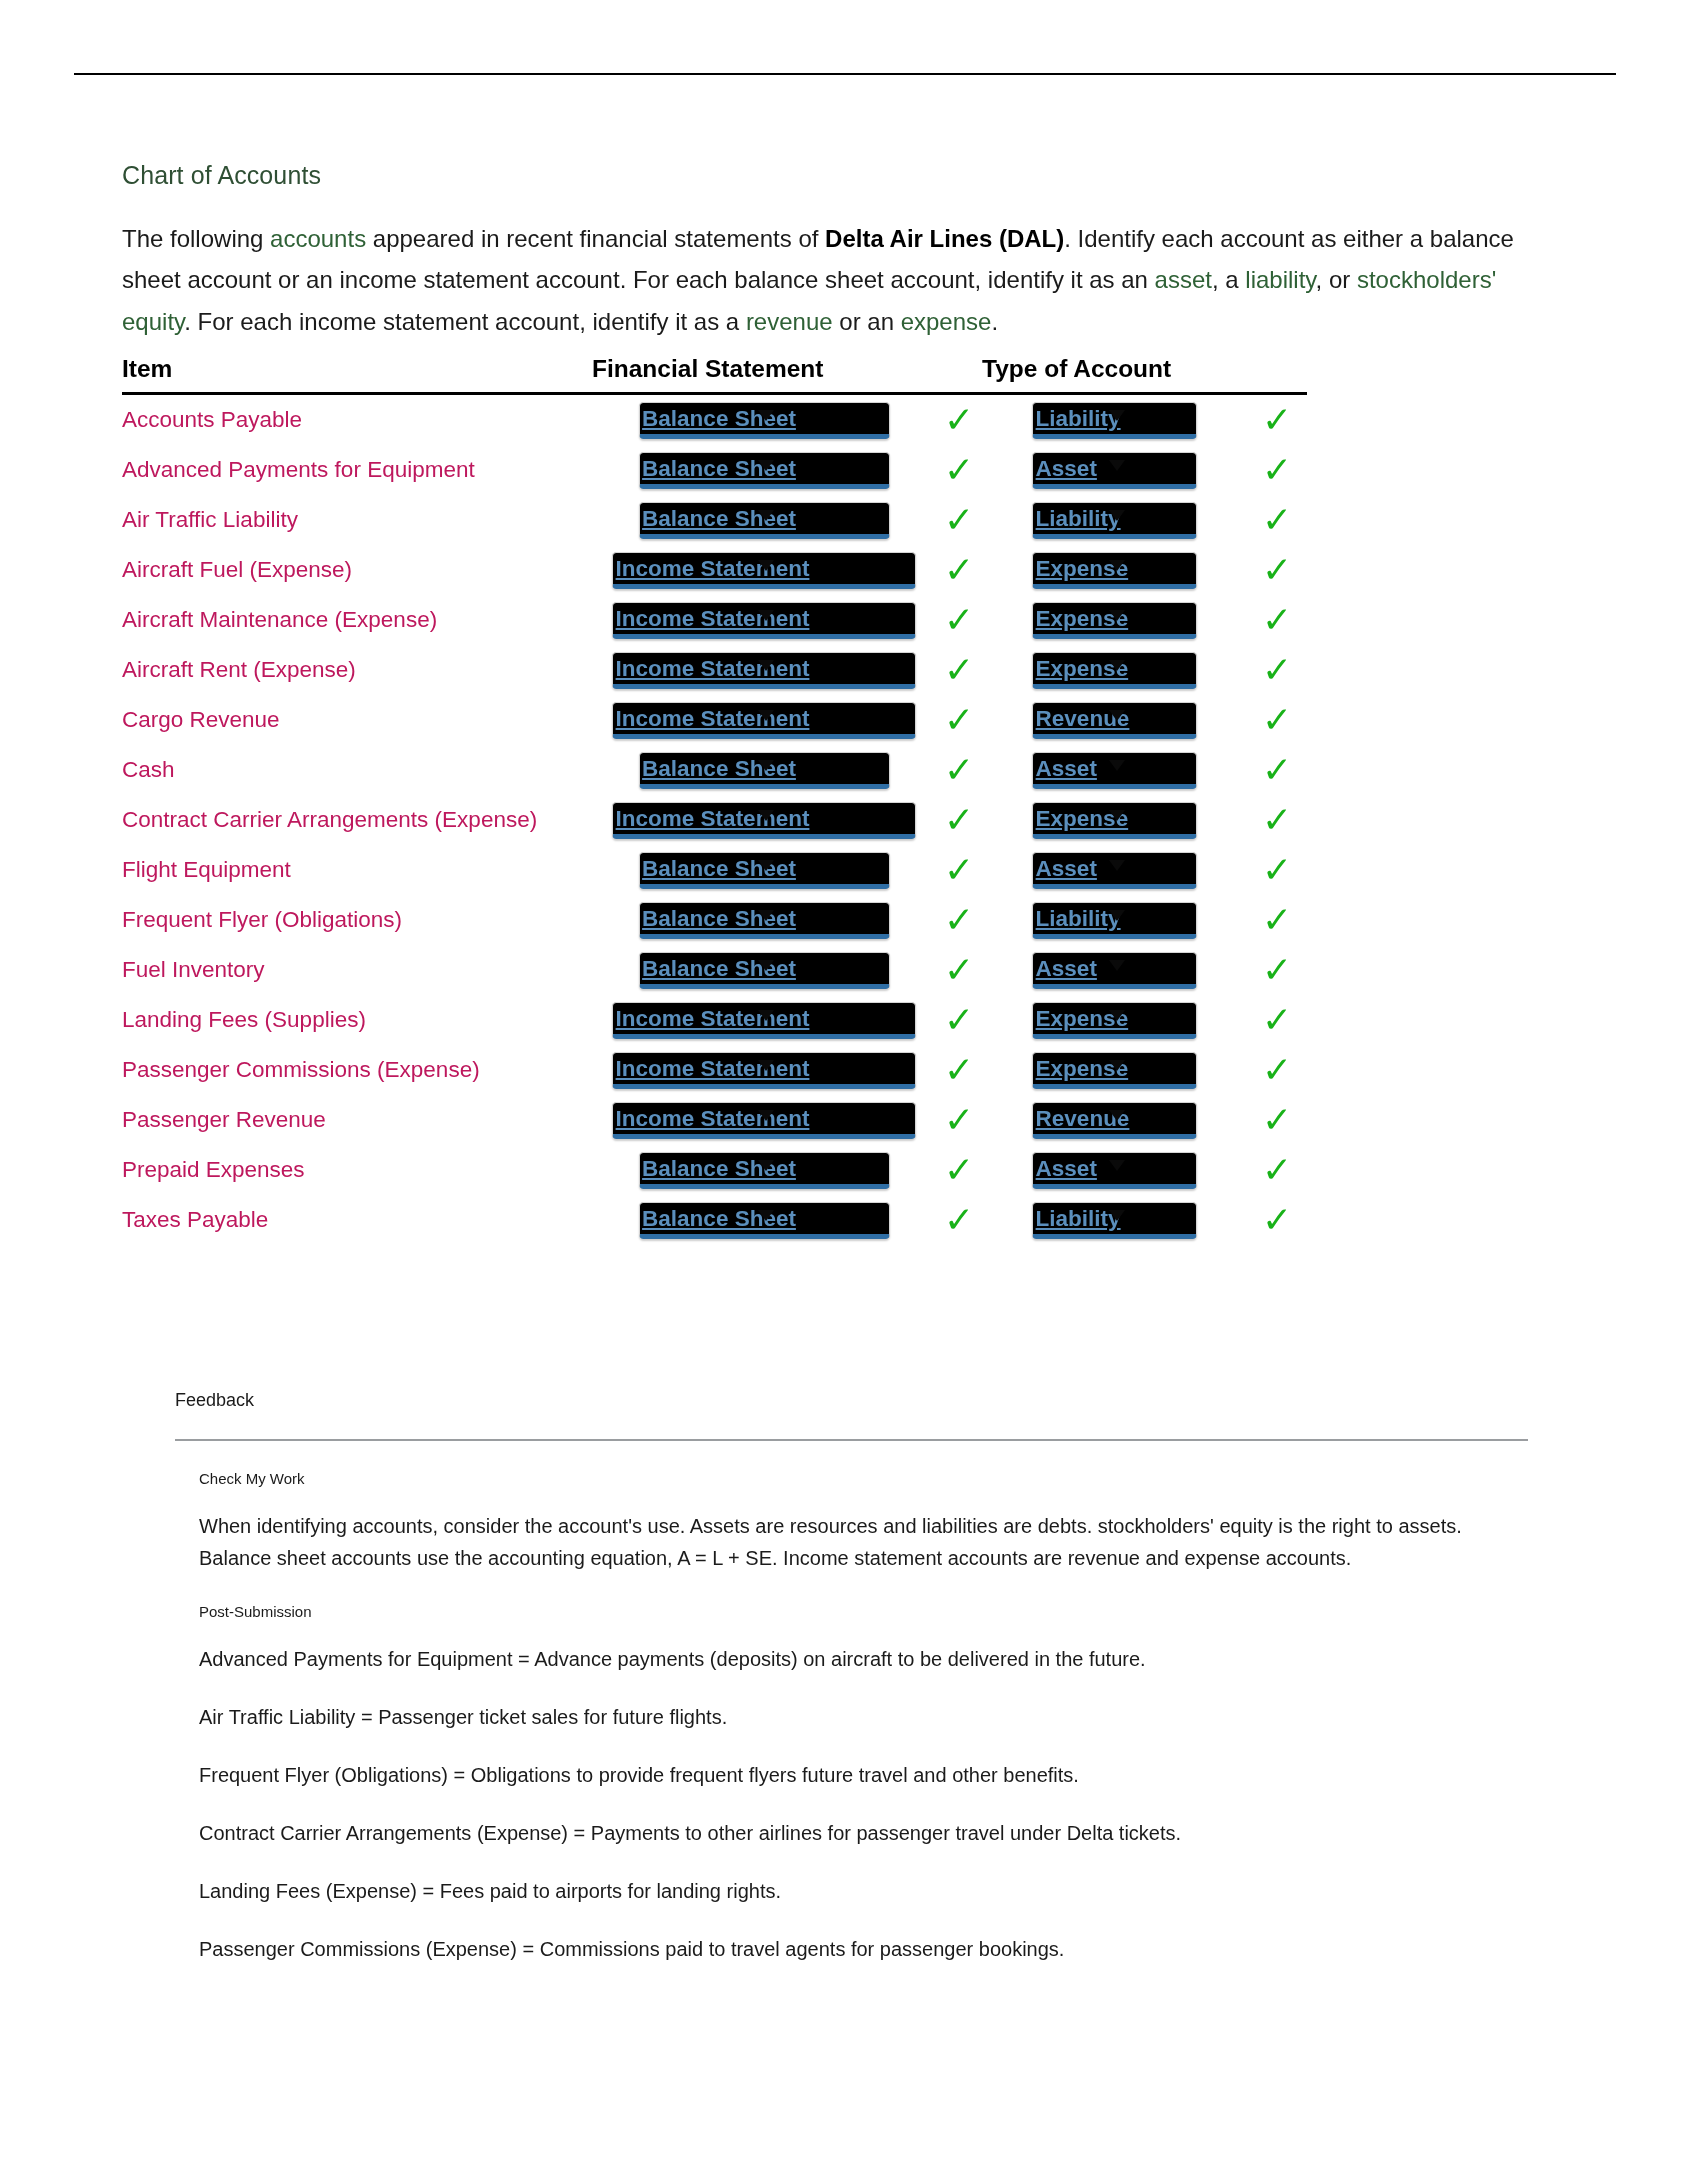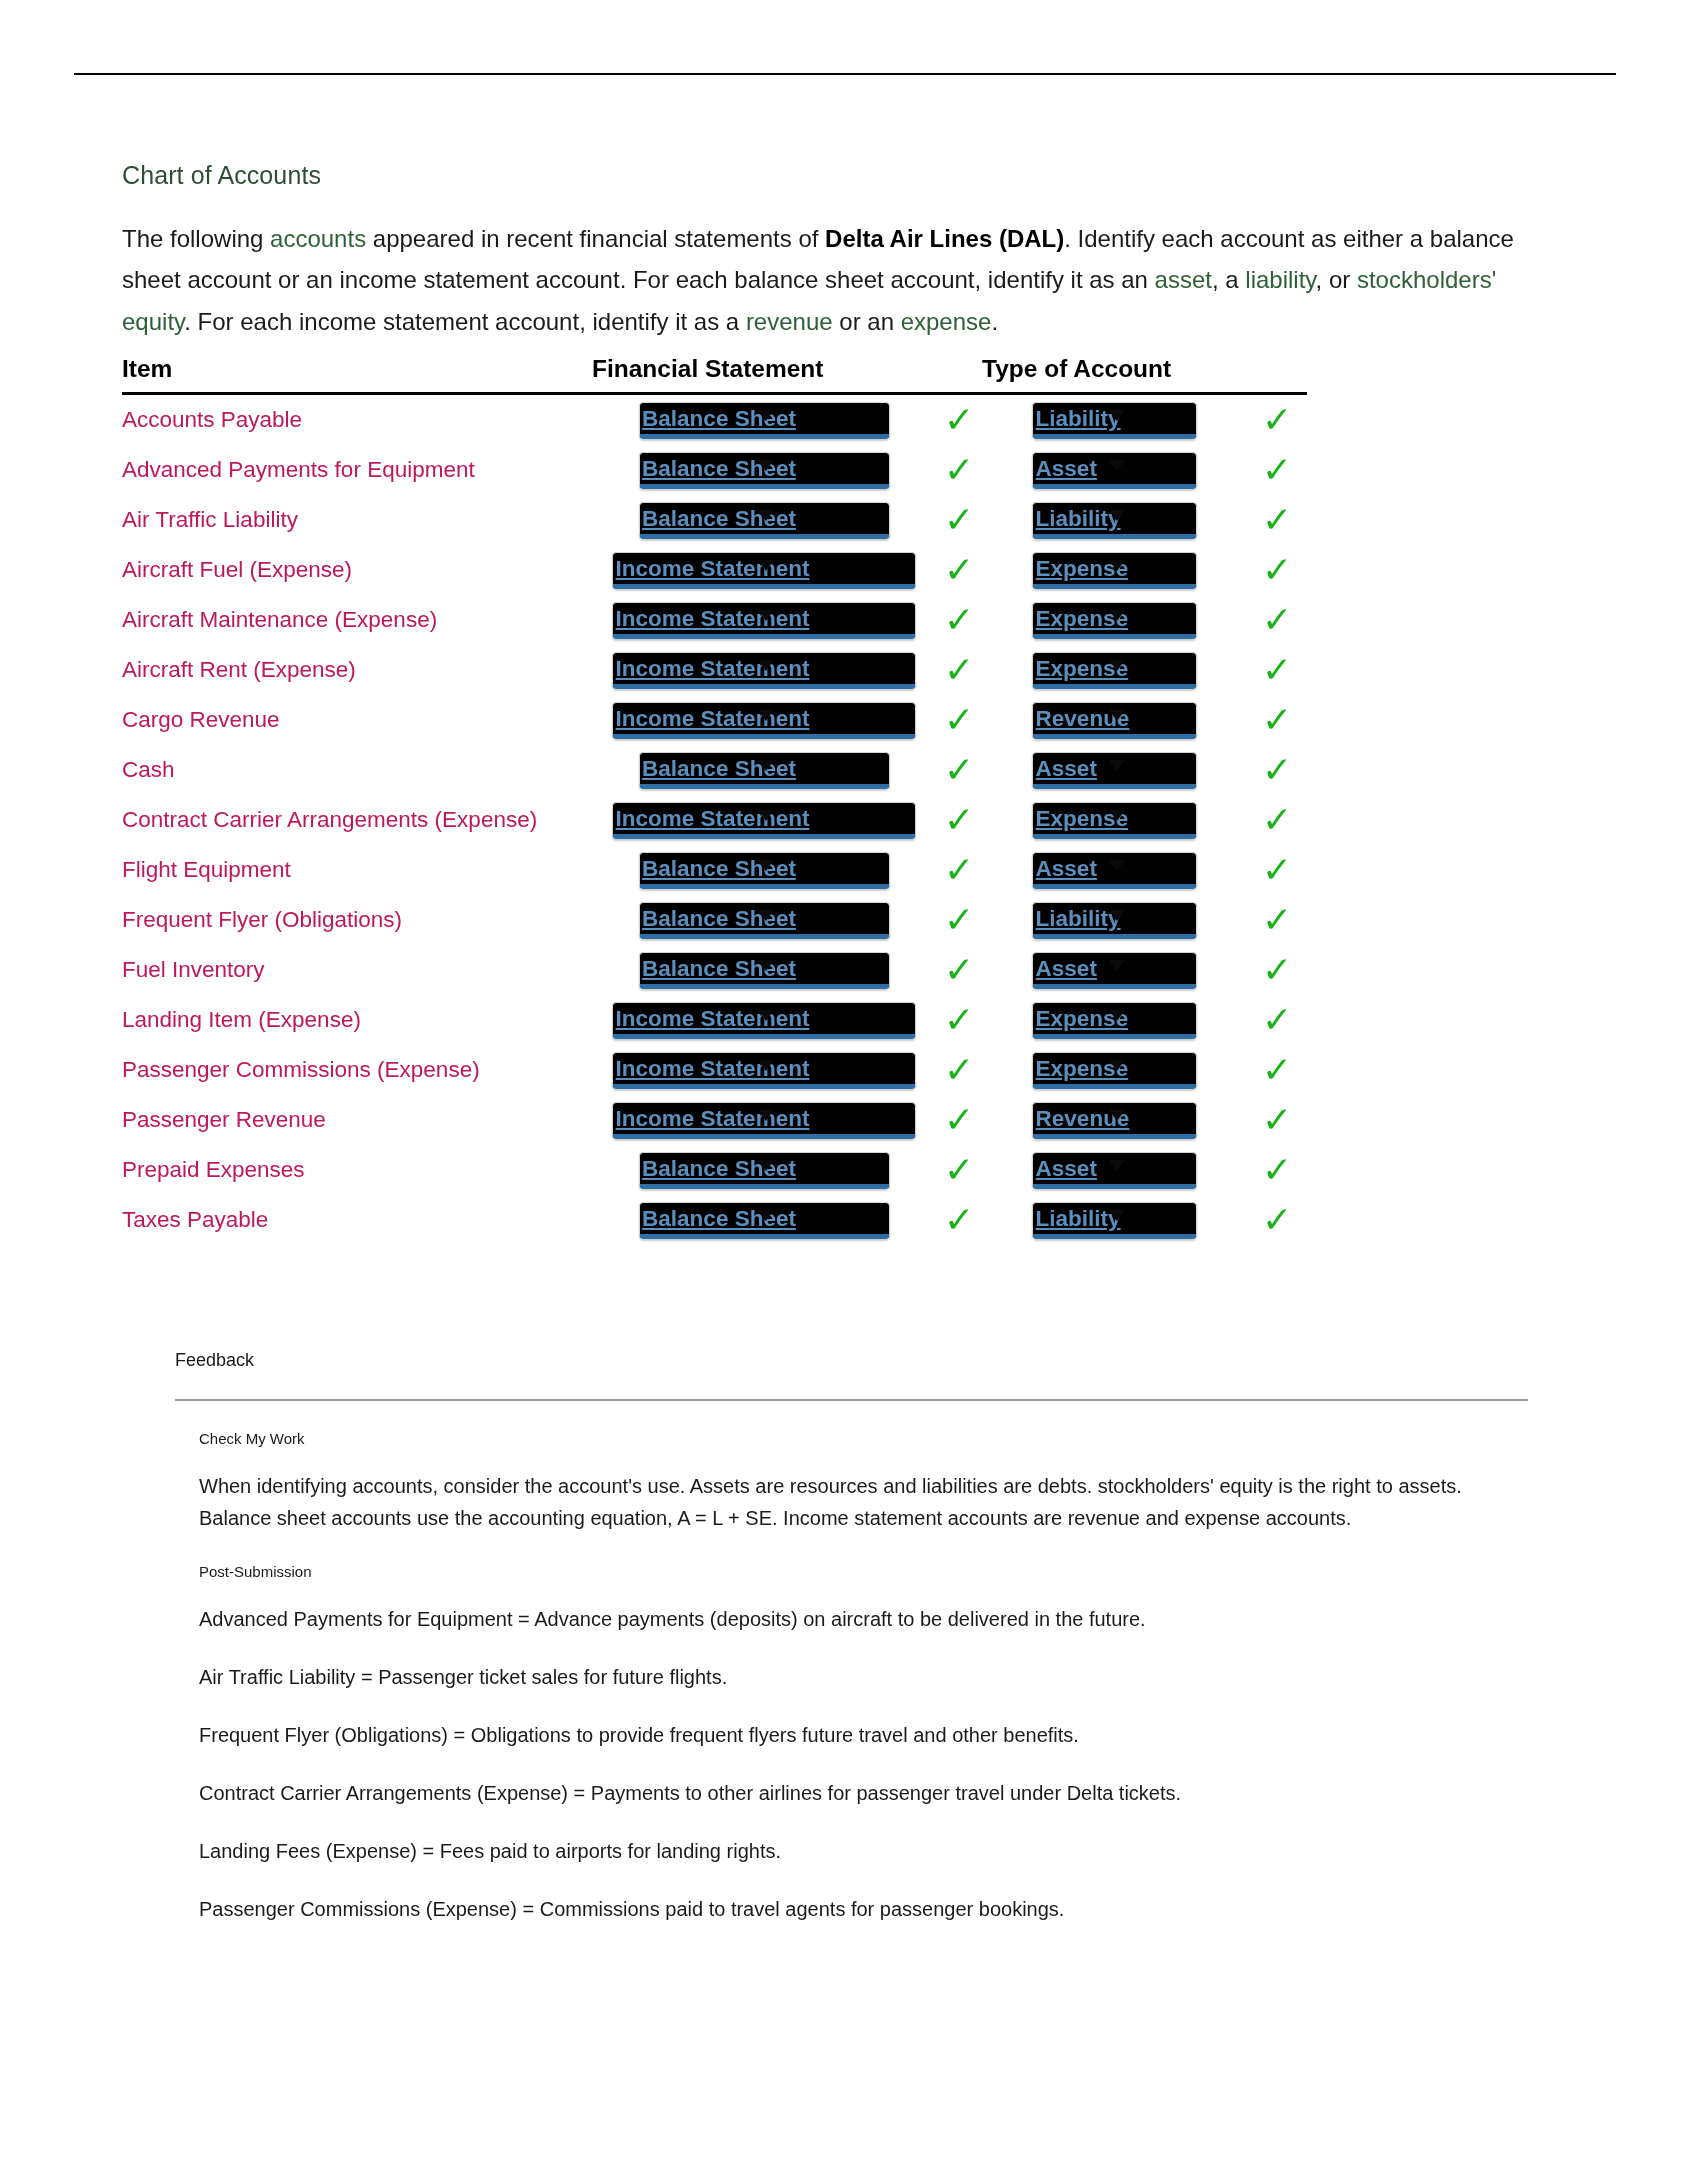--- a/index.html
+++ b/index.html
@@ -146,21 +146,21 @@
     line-height: 36px;
     color: #19b219;
     font-family: "DejaVu Sans", sans-serif;
     font-weight: 400;
   }
 
   
   .feedback-wrap {
     position: absolute;
     left: 175px;
-    top: 1350px;
+    top: 1390px;
     width: 1363px;
   }
   .feedback-title {
     font-size: 18px;
     color: #1b1b1b;
     margin: 0 0 28px 0;
   }
   .feedback-rule {
     width: 1353px;
     height: 0;
@@ -290,21 +290,21 @@
             <td class="chk-cell"><span class="check">✓</span></td>
           </tr>
           <tr>
             <td class="item-cell">Fuel Inventory</td>
             <td class="sel-cell"><span class="sel w-bs"><span class="sel-text">Balance Sheet</span><span class="caret"></span></span></td>
             <td class="chk-cell"><span class="check">✓</span></td>
             <td class="sel-cell"><span class="sel w-short"><span class="sel-text">Asset</span><span class="caret"></span></span></td>
             <td class="chk-cell"><span class="check">✓</span></td>
           </tr>
           <tr>
-            <td class="item-cell">Landing Item (Expense)</td>
+            <td class="item-cell">Landing Fees (Supplies)</td>
             <td class="sel-cell"><span class="sel w-is"><span class="sel-text">Income Statement</span><span class="caret"></span></span></td>
             <td class="chk-cell"><span class="check">✓</span></td>
             <td class="sel-cell"><span class="sel w-short"><span class="sel-text">Expense</span><span class="caret"></span></span></td>
             <td class="chk-cell"><span class="check">✓</span></td>
           </tr>
           <tr>
             <td class="item-cell">Passenger Commissions (Expense)</td>
             <td class="sel-cell"><span class="sel w-is"><span class="sel-text">Income Statement</span><span class="caret"></span></span></td>
             <td class="chk-cell"><span class="check">✓</span></td>
             <td class="sel-cell"><span class="sel w-short"><span class="sel-text">Expense</span><span class="caret"></span></span></td>

